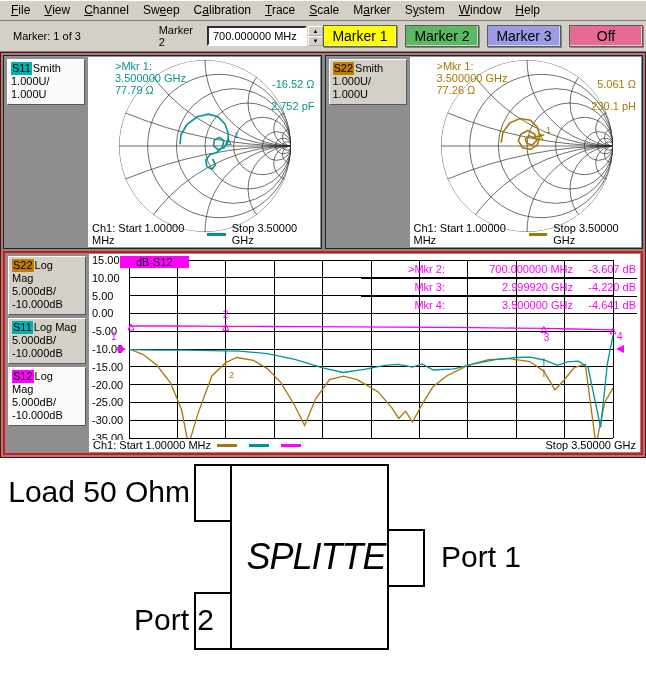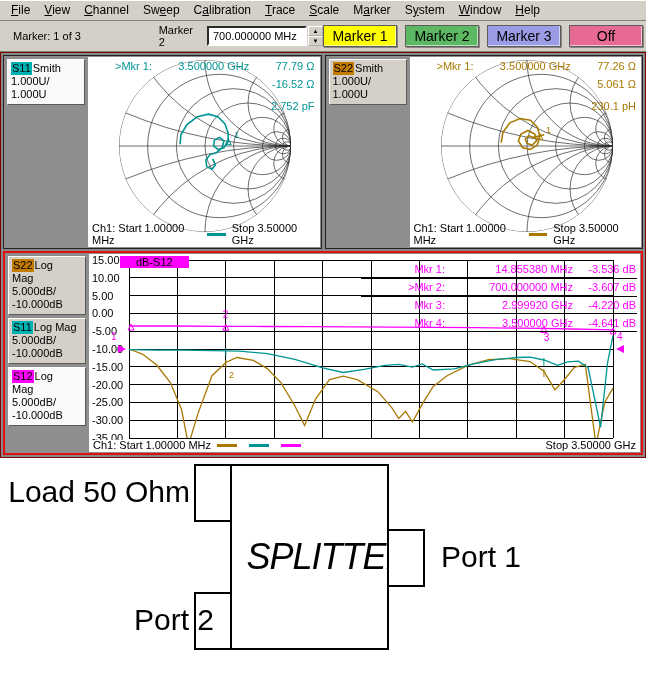--- a/index.html
+++ b/index.html
@@ -34,21 +34,21 @@
   .panel { flex:1; border:1px solid #222; background:#8e8e8e; display:flex; padding:1px; }
   .bottom-row { height:204px; border:2px solid #e01010; background:#8e8e8e; display:flex; padding:1px; }
   .sidebar { width:82px; padding:2px 2px 0 2px; }
   .bottom-row .sidebar { width:104px; }
   .chip { background:#d4d0c8; border:1px solid; border-color:#fff #5a5a5a #5a5a5a #fff;
     margin-bottom:3px; padding:2px 8px 3px 3px; line-height:13px; cursor:default; }
   .chip.sel { background:#fbfaf8; }
   .chip .tag { display:inline-block; padding:0 1px; margin-right:1px; }
   .chart-area { flex:1; background:#fff; position:relative; margin-left:1px; }
   .mk-line1 { position:absolute; top:3px; left:0; right:0; display:flex; justify-content:space-between;
-    padding:0 5px 0 27px; z-index:3; }
+    padding:0 5px 0 27px; z-index:3;flex-direction:column; }
   .mk-line2 { position:absolute; top:21px; right:5px; z-index:3; }
   .mk-line3 { position:absolute; top:43px; right:5px; z-index:3; }
   .axis-line { position:absolute; bottom:1px; left:4px; right:4px; display:flex; align-items:center;
     z-index:3; background:transparent; }
   .axis-line .dash { display:inline-block; width:20px; height:3px; margin:0 6px; }
   .axis-line .stop { margin-left:auto; }
   .smith-svg { position:absolute; top:0; left:0; }
 
   .plot-area { flex:1; background:#fff; position:relative; margin-left:1px; }
   .corner-chip { position:absolute; top:2px; left:31px; background:#ff00ff; padding:0 16px; z-index:3; }
@@ -312,25 +312,20 @@
             <text x="528" y="85.9184" fill="#ff00ff" font-size="10">4</text>
             <line x1="136.8" y1="106" x2="136.8" y2="114" stroke="#a87900" stroke-width="1"></line>
             <line x1="136.8" y1="94" x2="136.8" y2="102" stroke="#009595" stroke-width="1"></line>
             <line x1="454.9" y1="115" x2="454.9" y2="123" stroke="#a87900" stroke-width="1"></line>
             <line x1="454.9" y1="104" x2="454.9" y2="112" stroke="#009595" stroke-width="1"></line>
             <text x="140" y="124" fill="#a87900" font-size="9">2</text>
           </svg>
         <div class="corner-chip">dB-S12</div>
         <div class="marker-table">
             <div class="mrow">
-              <span class="c1">Mkr 1:</span>
-              <span class="c2">14.855380 MHz</span>
-              <span class="c3">-3.536 dB</span>
-            </div>
-            <div class="mrow">
               <span class="c1">&gt;Mkr 2:</span>
               <span class="c2">700.000000 MHz</span>
               <span class="c3">-3.607 dB</span>
             </div>
             <div class="mrow">
               <span class="c1">Mkr 3:</span>
               <span class="c2">2.999920 GHz</span>
               <span class="c3">-4.220 dB</span>
             </div>
             <div class="mrow">

